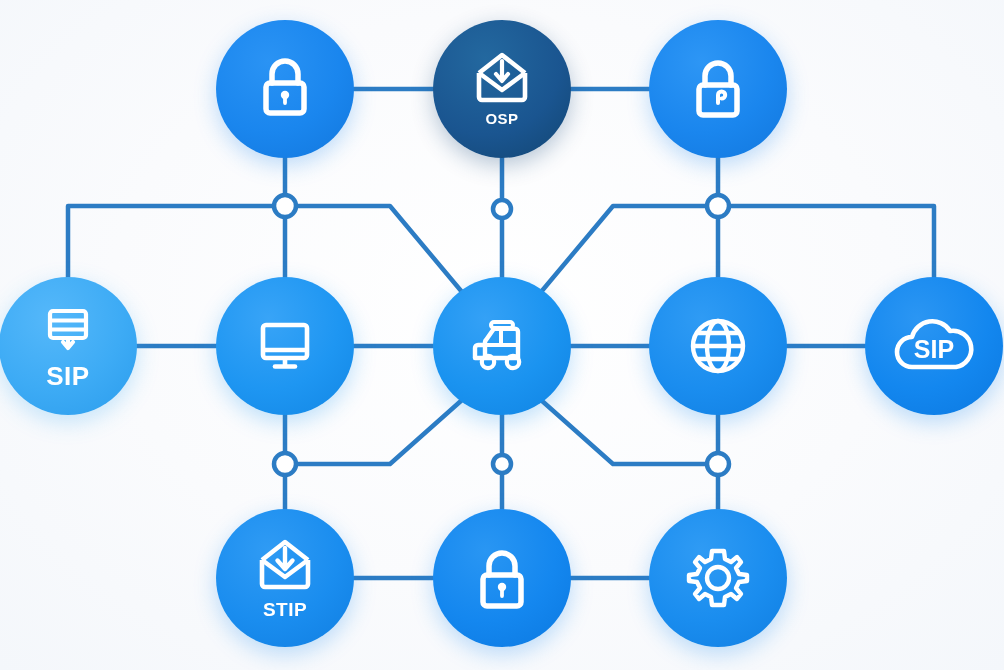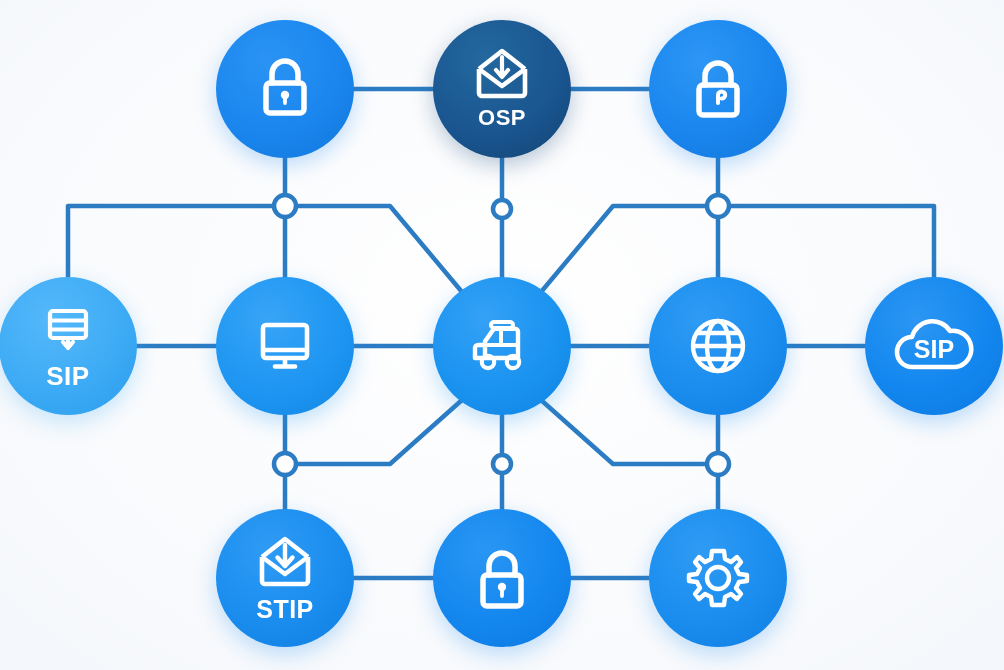--- a/index.html
+++ b/index.html
@@ -129,21 +129,21 @@
               background:radial-gradient(circle at 38% 28%, #23689f 0%, #1a5590 58%, #124571 100%);
               box-shadow:0 7px 22px rgba(20,70,120,0.30);">
     <span class="glyph" style="margin-top:-4px;">
       <svg width="62" height="58" viewBox="0 0 62 58">
         <path d="M8 24 L31 6 L54 24" fill="none" stroke="#fff" stroke-width="4.6" stroke-linejoin="round"></path>
         <path d="M8 24 V48 a3 3 0 0 0 3 3 H51 a3 3 0 0 0 3 -3 V24" fill="none" stroke="#fff" stroke-width="4.6" stroke-linejoin="round"></path>
         <path d="M8 24 L31 41 L54 24" fill="none" stroke="#fff" stroke-width="4.6" stroke-linejoin="round"></path>
         <path d="M31 12 V31 M25 25 L31 32 L37 25" fill="none" stroke="#fff" stroke-width="4.2" stroke-linecap="round" stroke-linejoin="round"></path>
       </svg>
     </span>
-    <span class="nlabel" style="font-size:22px; margin-top:4px;">OSP</span>
+    <span class="nlabel" style="font-size:15px; margin-top:4px;">OSP</span>
   </div>
 
   <div class="node" style="left:649px; top:20px; width:138px; height:138px;
               background:radial-gradient(circle at 38% 30%, #2d96f5 0%, #1a86ee 55%, #1277dd 100%);
               box-shadow:0 7px 22px rgba(26,134,238,0.28);">
     <span class="glyph">
       <svg width="60" height="64" viewBox="0 0 60 64">
         <path d="M17 28 V19 a13 13 0 0 1 26 0 V28" fill="none" stroke="#fff" stroke-width="5.5" stroke-linecap="round"></path>
         <rect x="11" y="28" width="38" height="30" rx="4" fill="none" stroke="#fff" stroke-width="5.5"></rect>
         <path d="M30 46 V38 a3.6 3.6 0 1 1 3.6 3.6" fill="none" stroke="#fff" stroke-width="4" stroke-linecap="round"></path>
@@ -226,21 +226,21 @@
               background:radial-gradient(circle at 38% 30%, #2f9bf4 0%, #1a8def 55%, #107ee1 100%);
               box-shadow:0 7px 22px rgba(26,141,239,0.28);">
     <span class="glyph" style="margin-top:-2px;">
       <svg width="62" height="58" viewBox="0 0 62 58">
         <path d="M8 24 L31 6 L54 24" fill="none" stroke="#fff" stroke-width="4.6" stroke-linejoin="round"></path>
         <path d="M8 24 V48 a3 3 0 0 0 3 3 H51 a3 3 0 0 0 3 -3 V24" fill="none" stroke="#fff" stroke-width="4.6" stroke-linejoin="round"></path>
         <path d="M8 24 L31 41 L54 24" fill="none" stroke="#fff" stroke-width="4.6" stroke-linejoin="round"></path>
         <path d="M31 12 V32 M23.5 24.5 L31 33 L38.5 24.5" fill="none" stroke="#fff" stroke-width="4.4" stroke-linecap="round" stroke-linejoin="round"></path>
       </svg>
     </span>
-    <span class="nlabel" style="font-size:25px; margin-top:6px;text-align:right;">STIP</span>
+    <span class="nlabel" style="font-size:19px; margin-top:6px;text-align:right;">STIP</span>
   </div>
 
   <div class="node" style="left:433px; top:509px; width:138px; height:138px;
               background:radial-gradient(circle at 38% 30%, #2996f3 0%, #1487ef 55%, #0b78e0 100%);
               box-shadow:0 7px 22px rgba(20,135,239,0.28);">
     <span class="glyph">
       <svg width="60" height="66" viewBox="0 0 60 66">
         <path d="M17 30 V21 a13 13 0 0 1 26 0 V30" fill="none" stroke="#fff" stroke-width="5.5" stroke-linecap="round"></path>
         <rect x="11" y="30" width="38" height="31" rx="4" fill="none" stroke="#fff" stroke-width="5.5"></rect>
         <circle cx="30" cy="42" r="4.2" fill="#fff"></circle>

